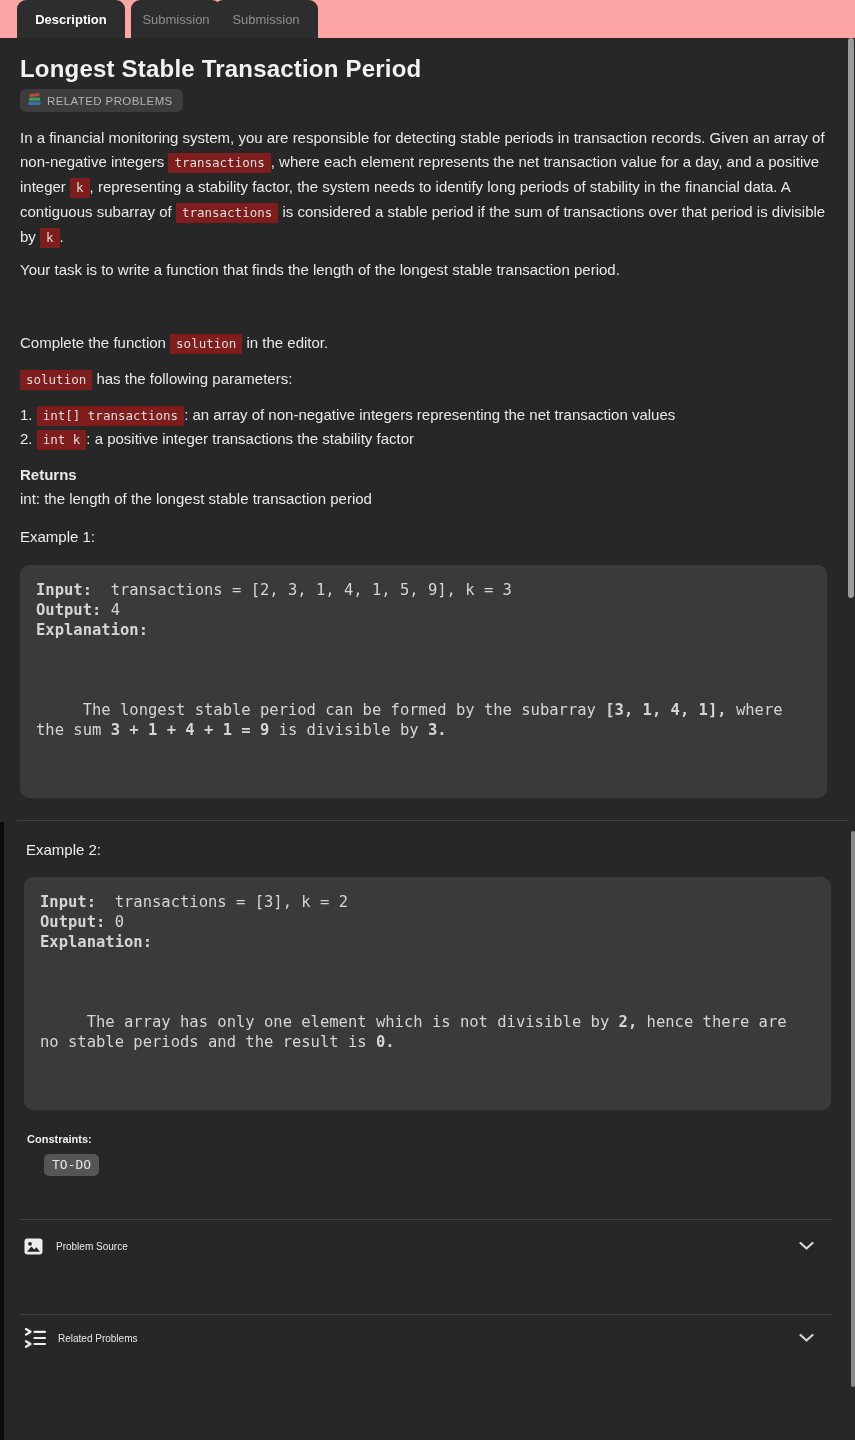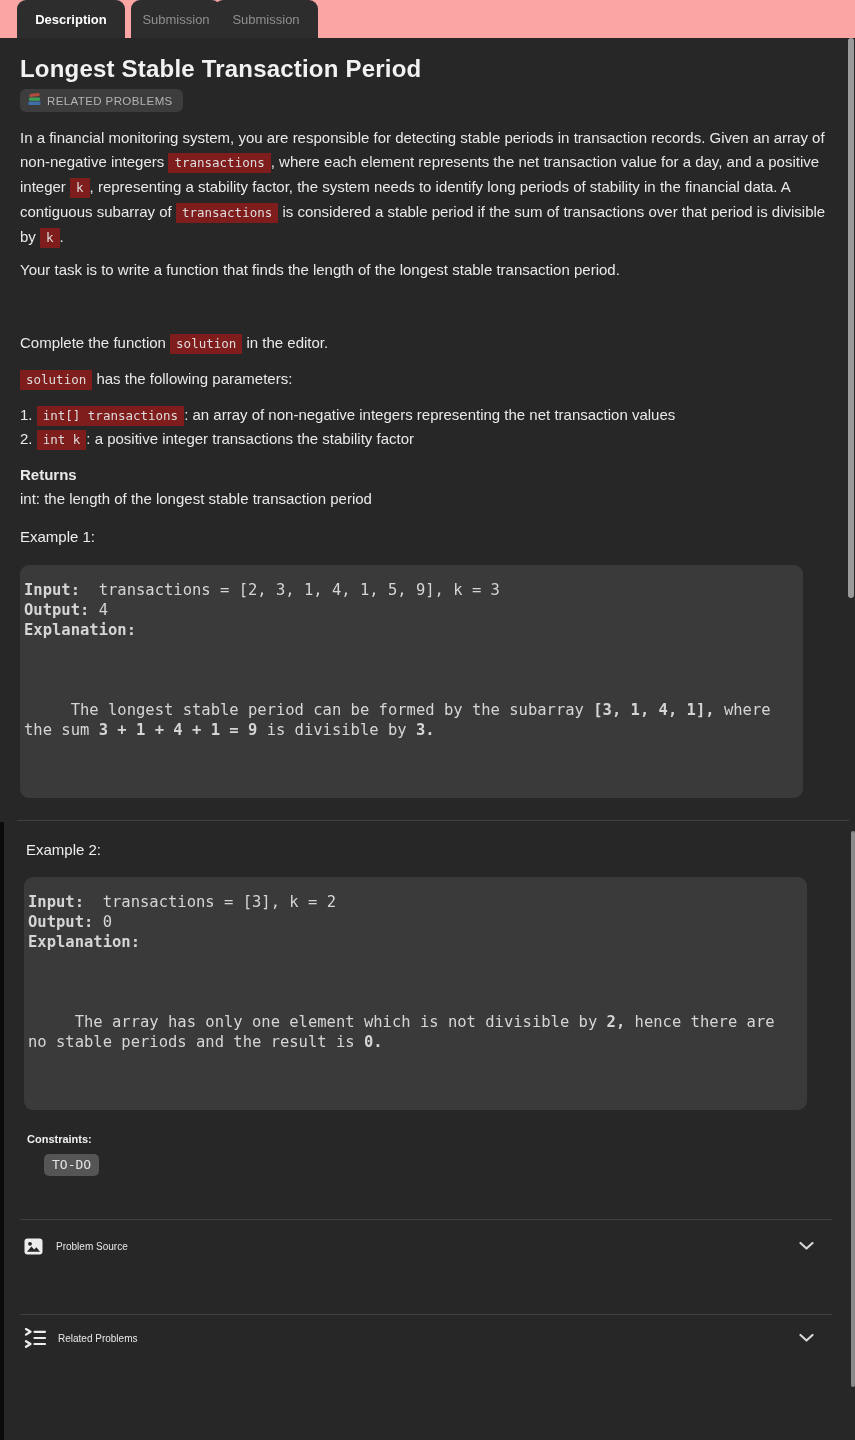--- a/index.html
+++ b/index.html
@@ -17,21 +17,21 @@
          background:#3d3d3d;border-radius:6px;padding:0 10px 0 8px;font-size:11.5px;color:#b4b4b4;letter-spacing:.4px;}
   
   .para{position:absolute;left:20px;width:810px;font-size:15px;line-height:24px;color:#e9e9e9;}
   .bold-h{font-weight:700;}
   .seg-t{}
   .seg-b{font-weight:700;}
   .seg-c{font-family:"DejaVu Sans Mono",monospace;font-size:12.5px;background:#7f1d1d;color:#dedede;
          padding:2px 6px 3px;border-radius:0;white-space:pre;}
   
   .codeblock{position:absolute;width:775px;height:203px;background:#3a3a3a;border-radius:9px;
-             padding:15px 4px;font-family:"DejaVu Sans Mono",monospace;font-size:15.5px;
+             padding:15px 16px;font-family:"DejaVu Sans Mono",monospace;font-size:15.5px;
              line-height:20px;color:#d5d5d5;}
   .code-line{white-space:pre;}
   
   .divider{position:absolute;height:1px;background:#404040;}
   .example-label{position:absolute;font-size:15px;color:#eeeeee;}
   .constraints-label{position:absolute;left:27px;top:1133px;font-size:11px;font-weight:600;color:#f1f1f1;}
   .todo-chip{position:absolute;left:44px;top:1154px;font-family:"DejaVu Sans Mono",monospace;
              font-size:13px;background:#555555;color:#e3e3e3;padding:3px 8px 4px;border-radius:5px;}
   .section-row{position:absolute;left:20px;width:812px;height:32px;display:flex;align-items:center;cursor:pointer;}
   .section-icon{display:flex;align-items:center;justify-content:center;margin-left:4px;}

